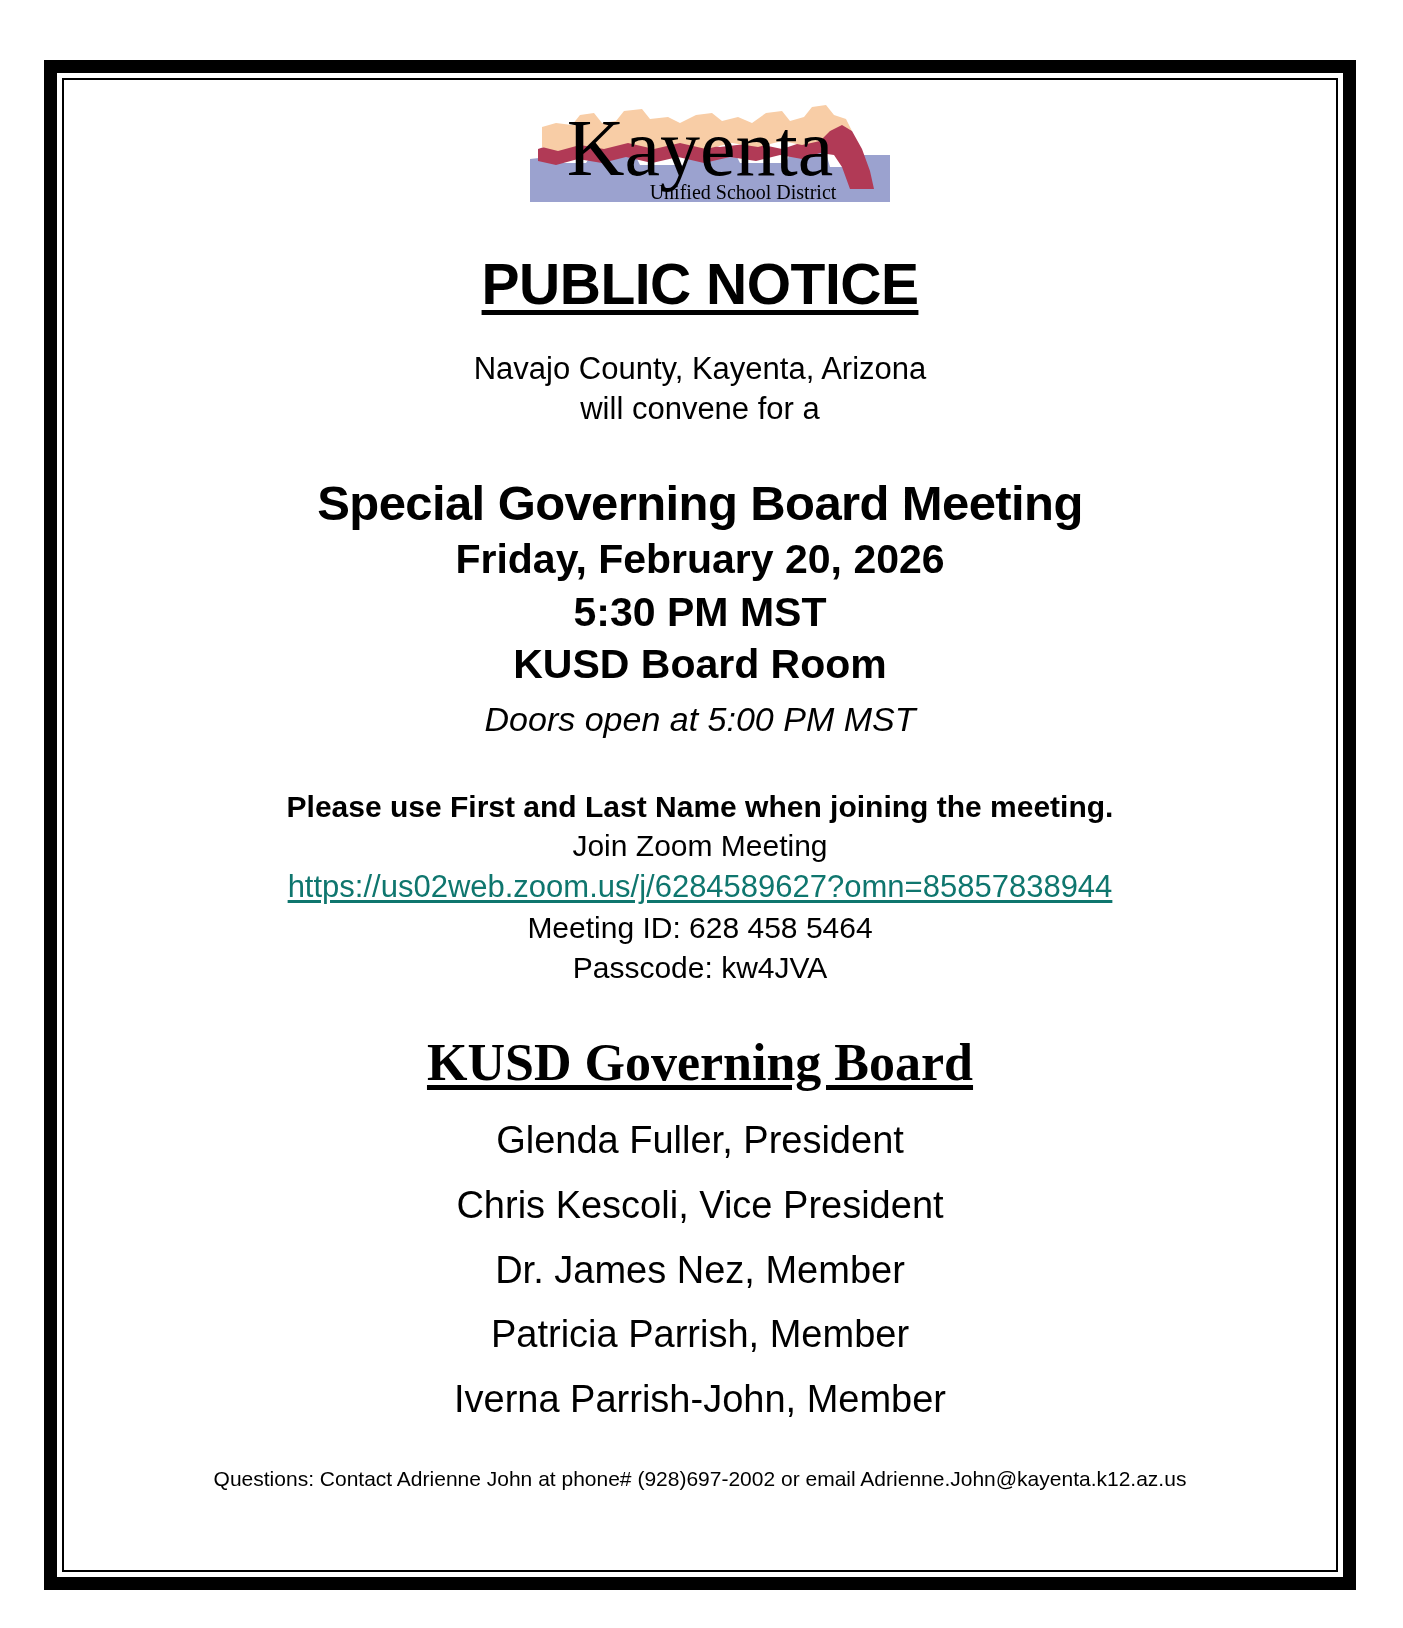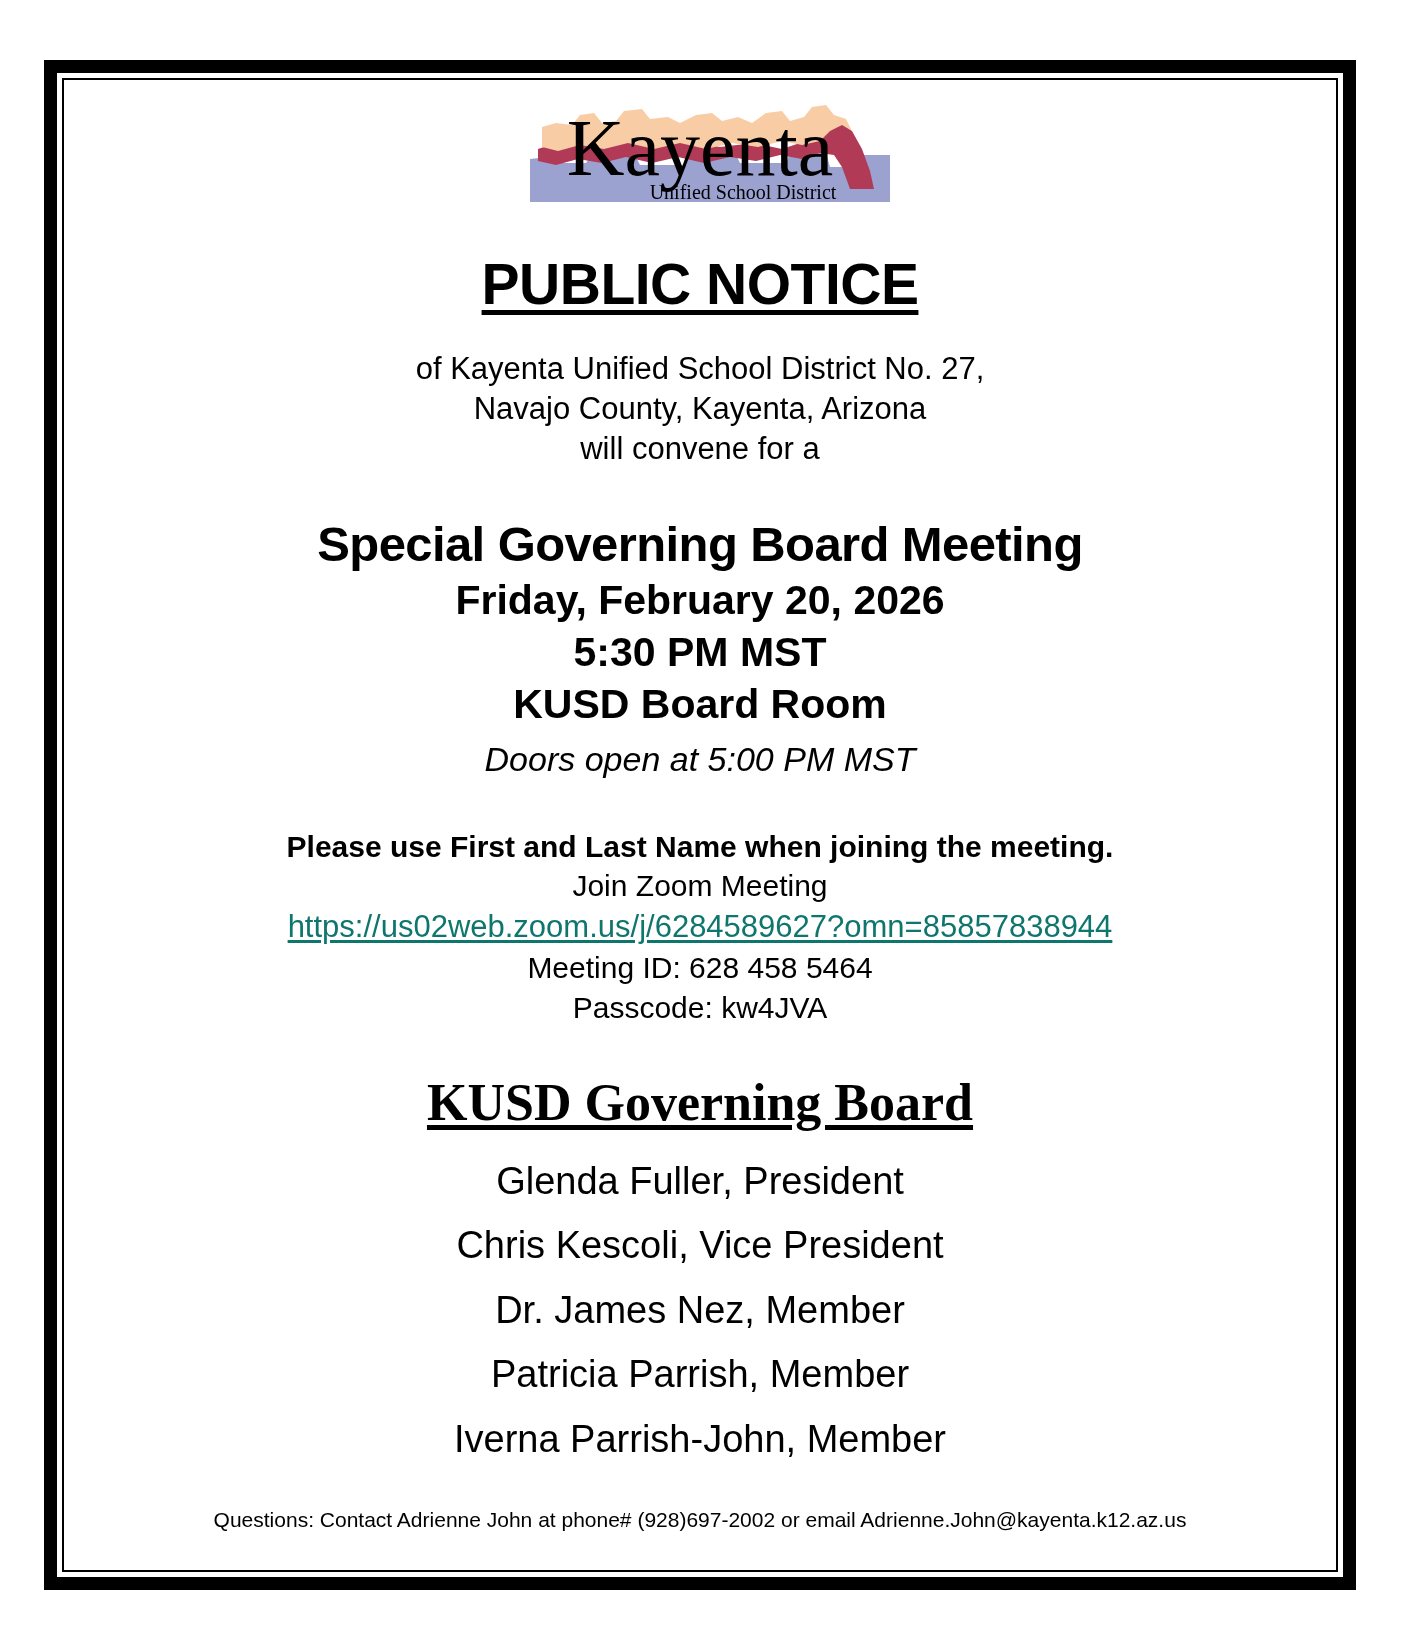--- a/index.html
+++ b/index.html
@@ -184,21 +184,20 @@
         <path fill="#f8cda6" d="M52 46 L52 30 L66 26 L82 28 L90 18 L104 16 L112 26 L126 24 L134 14 L152 12 L160 22 L178 20 L190 26 L206 18 L222 16 L232 24 L248 20 L262 26 L276 16 L292 14 L300 24 L314 20 L322 10 L336 8 L344 18 L356 22 L362 34 L352 28 L340 34 L330 44 L312 48 L292 44 L268 50 L242 46 L216 52 L190 46 L164 52 L138 46 L114 52 L90 48 L68 54 L52 50 Z"></path>
 
         <text x="210" y="78" text-anchor="middle" font-family="'Liberation Serif', serif" font-size="80" fill="#000000">Kayenta</text>
         <text x="253" y="102" text-anchor="middle" font-family="'Liberation Serif', serif" font-size="20" fill="#000000">Unified School District</text>
       </svg>
     </div>
 
     <div class="public-notice">PUBLIC NOTICE</div>
 
     <div class="intro">
-      <div>of Kayenta Unified School District No. 27,</div>
       <div>Navajo County, Kayenta, Arizona</div>
       <div>will convene for a</div>
     </div>
 
     <div class="meeting">
       <div class="meeting-title">Special Governing Board Meeting</div>
       <div class="meeting-date">Friday, February 20, 2026</div>
       <div class="meeting-time">5:30 PM MST</div>
       <div class="meeting-room">KUSD Board Room</div>
       <div class="doors">Doors open at 5:00 PM MST</div>

